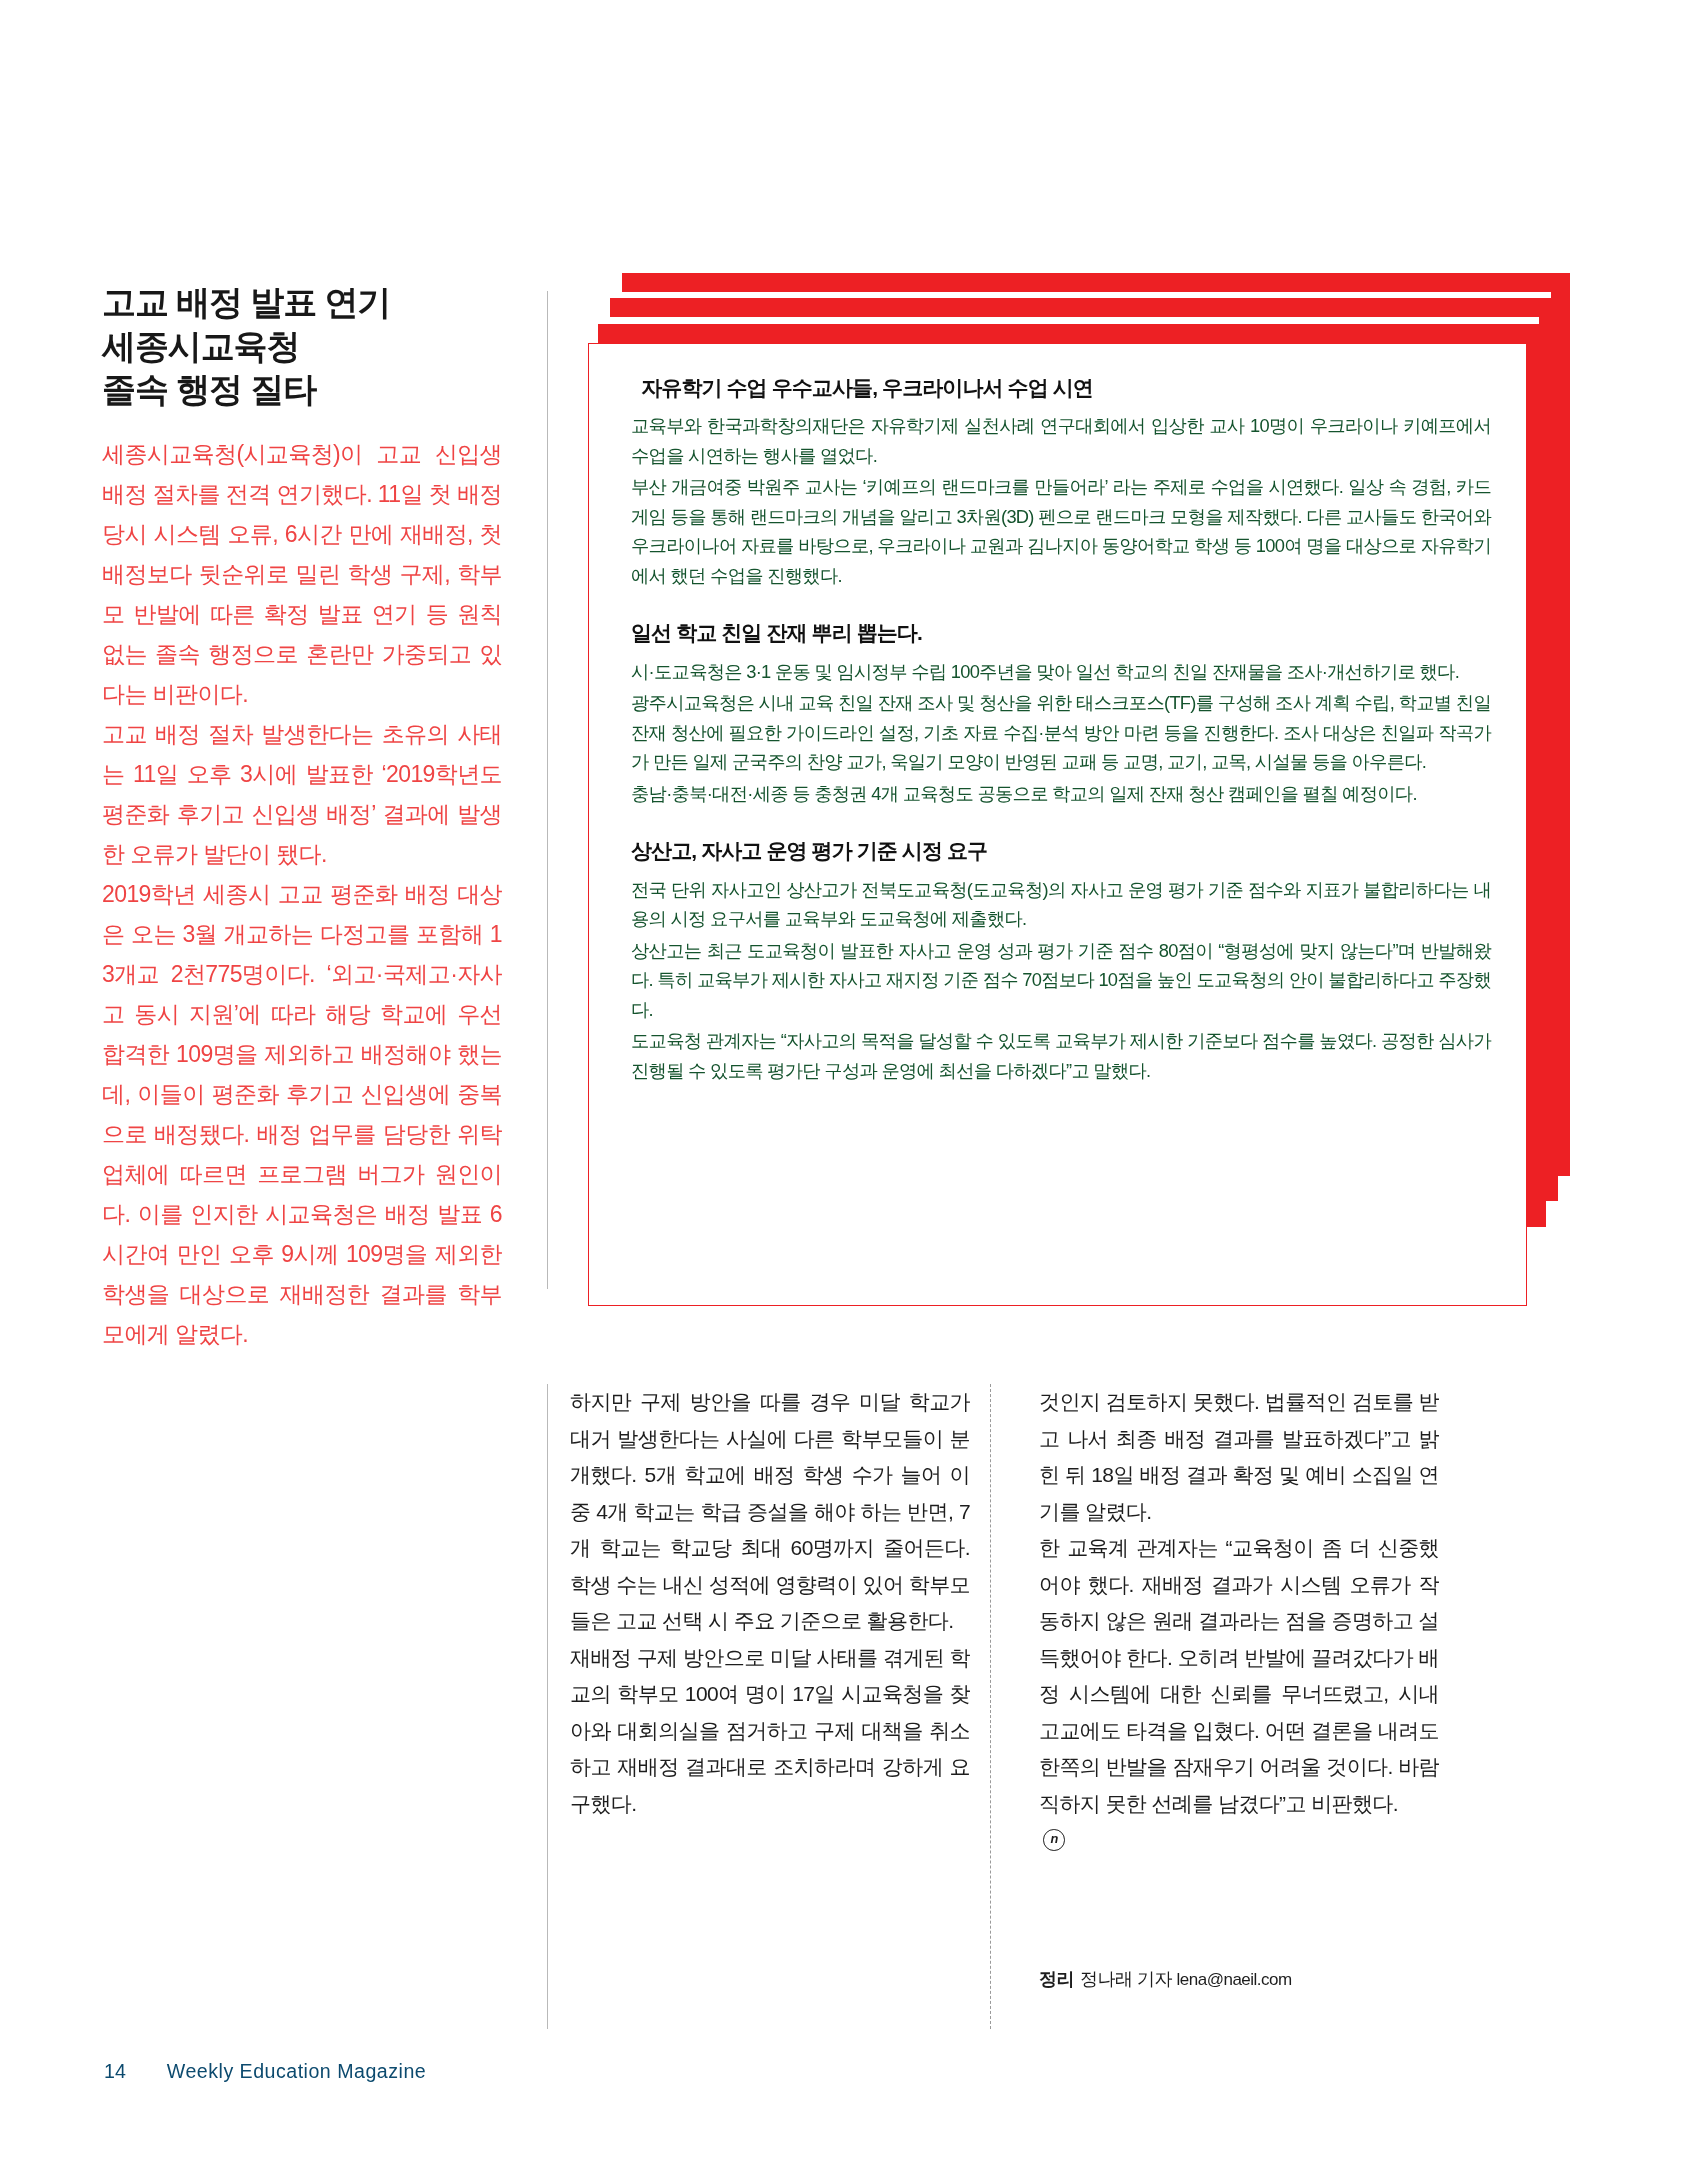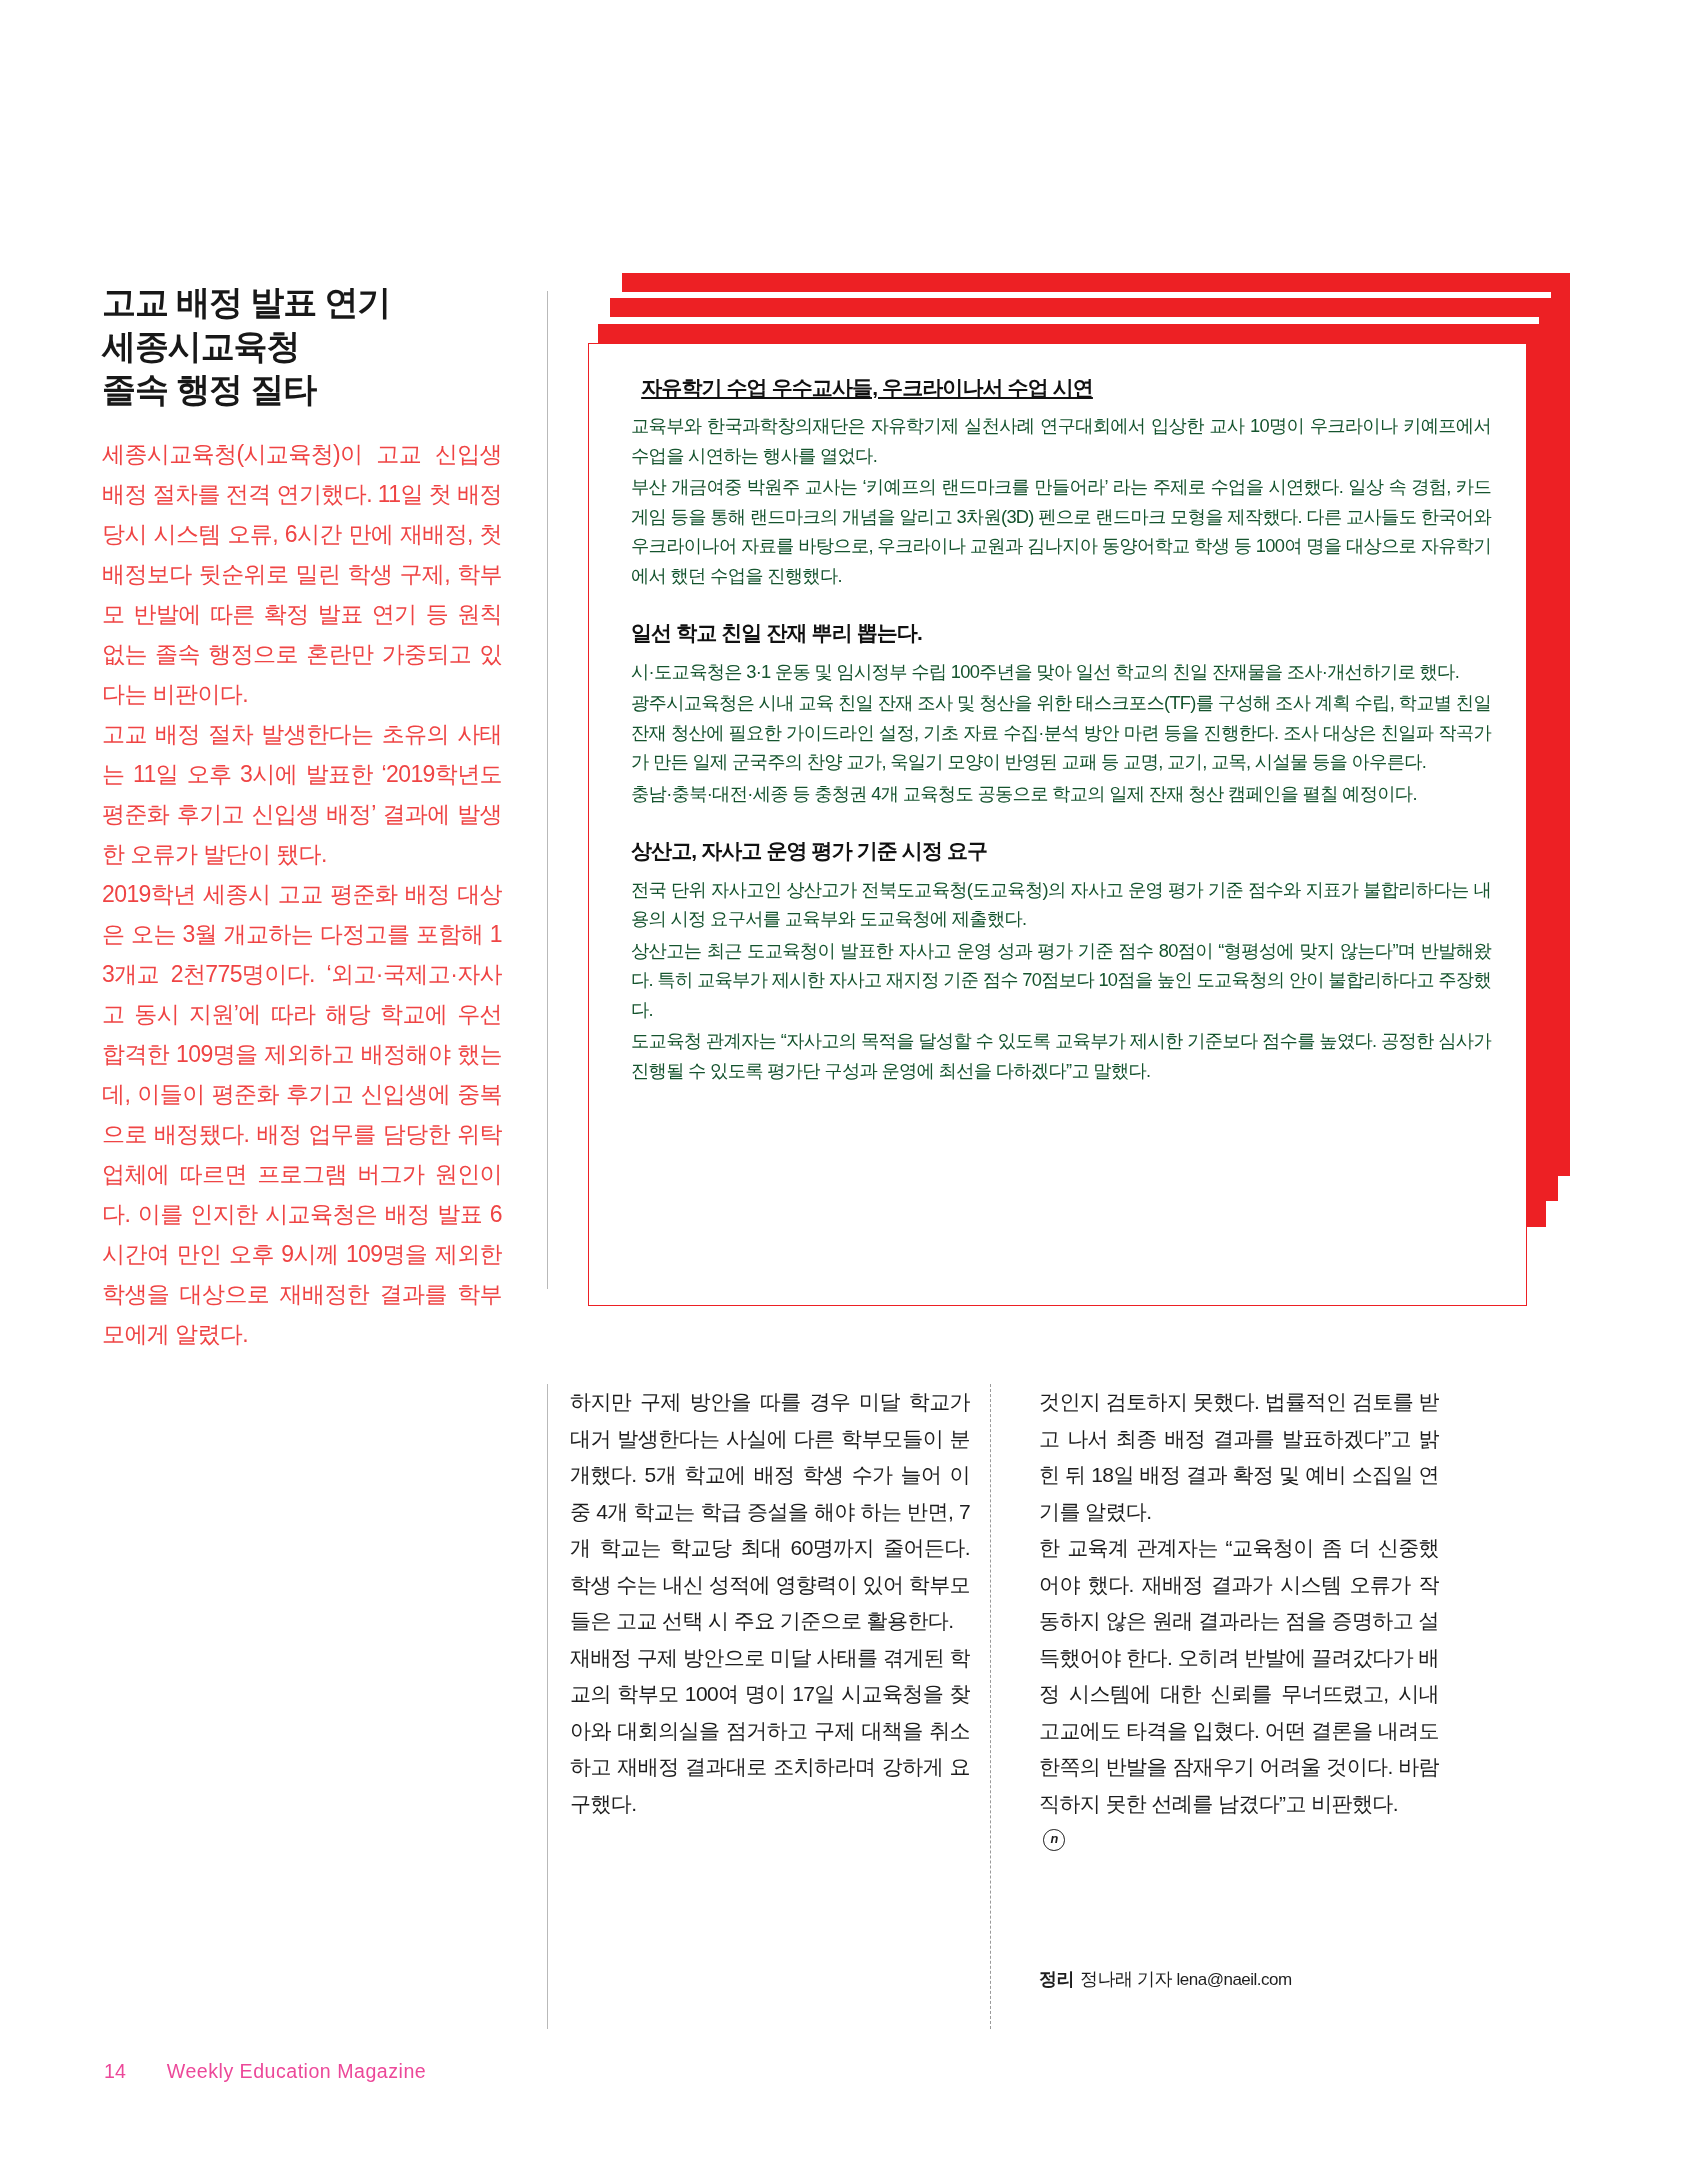--- a/index.html
+++ b/index.html
@@ -90,21 +90,21 @@
   }
   .rb-section { margin-bottom:29px; }
   .rb-section:last-child { margin-bottom:0; }
   .rb-title {
     font-size:21px;
     font-weight:700;
     letter-spacing:-0.9px;
     color:#111111;
     margin:0 0 9.4px 0;
   }
-  .rb-title.indent { padding-left:10.2px;text-decoration:underline; }
+  .rb-title.indent { padding-left:10.2px; }
   .rb-body {
     font-size:18.3px;
     line-height:1.62;
     letter-spacing:-0.7px;
     color:#14532d;
     text-align:justify;
     word-break:break-all;
   }
   .rb-body p { margin:0 0 1.7px 0; }
   .rb-body p:last-child { margin-bottom:0; }
@@ -170,21 +170,21 @@
   .byline b { font-weight:700; margin-right:6px; }
   .byline .mail { font-size:17px; }
 
   
   .footer {
     position:absolute;
     left:104px; top:2060px;
     display:flex;
     align-items:baseline;
     gap:41px;
-    color:#ec4899;
+    color:#0c4a6e;
   }
   .footer .pg { font-size:19.6px; letter-spacing:0px; }
   .footer .mag { font-size:19.6px; letter-spacing:0.5px; }
 </style>
 </head>
 <body>
 
 <div class="page">
 
   <div class="top-area">

